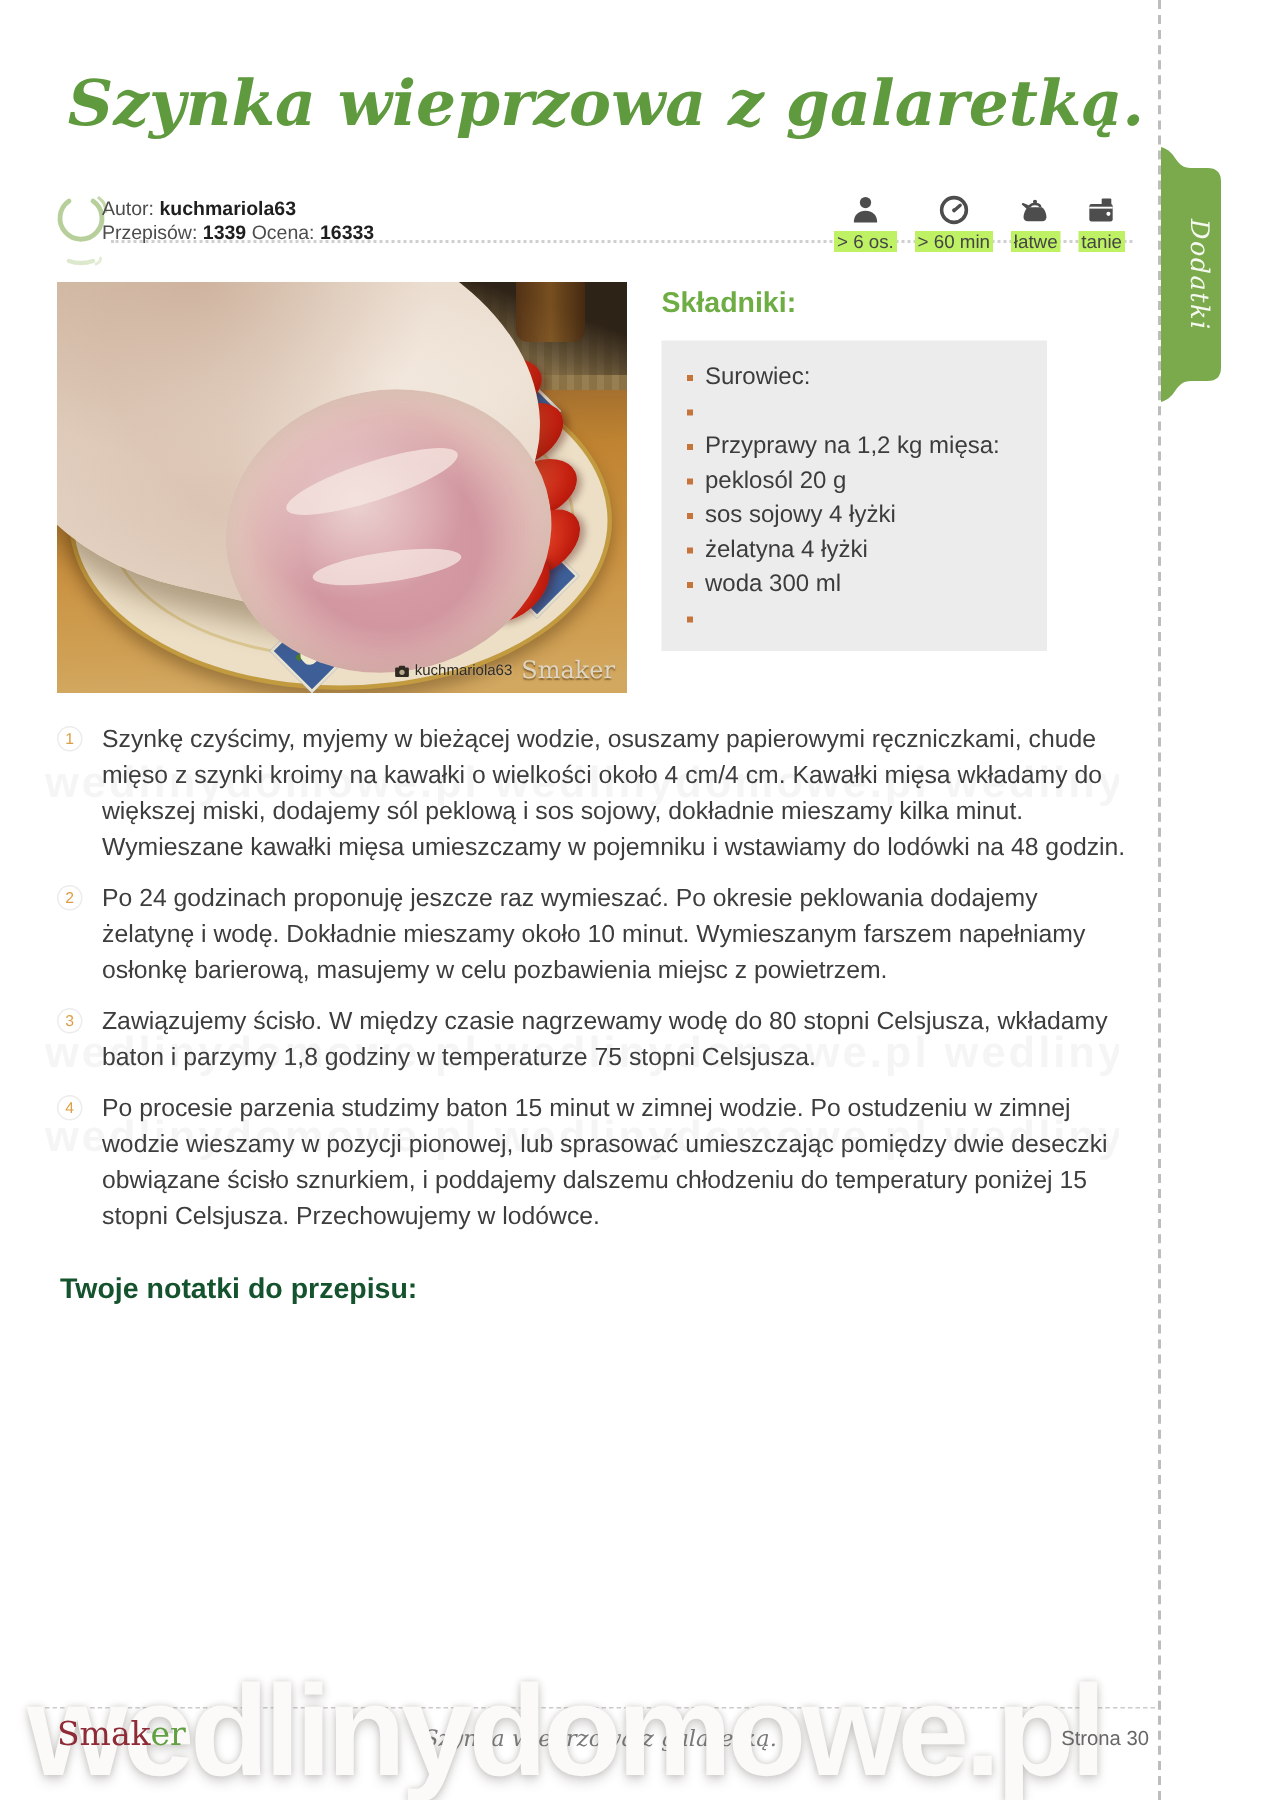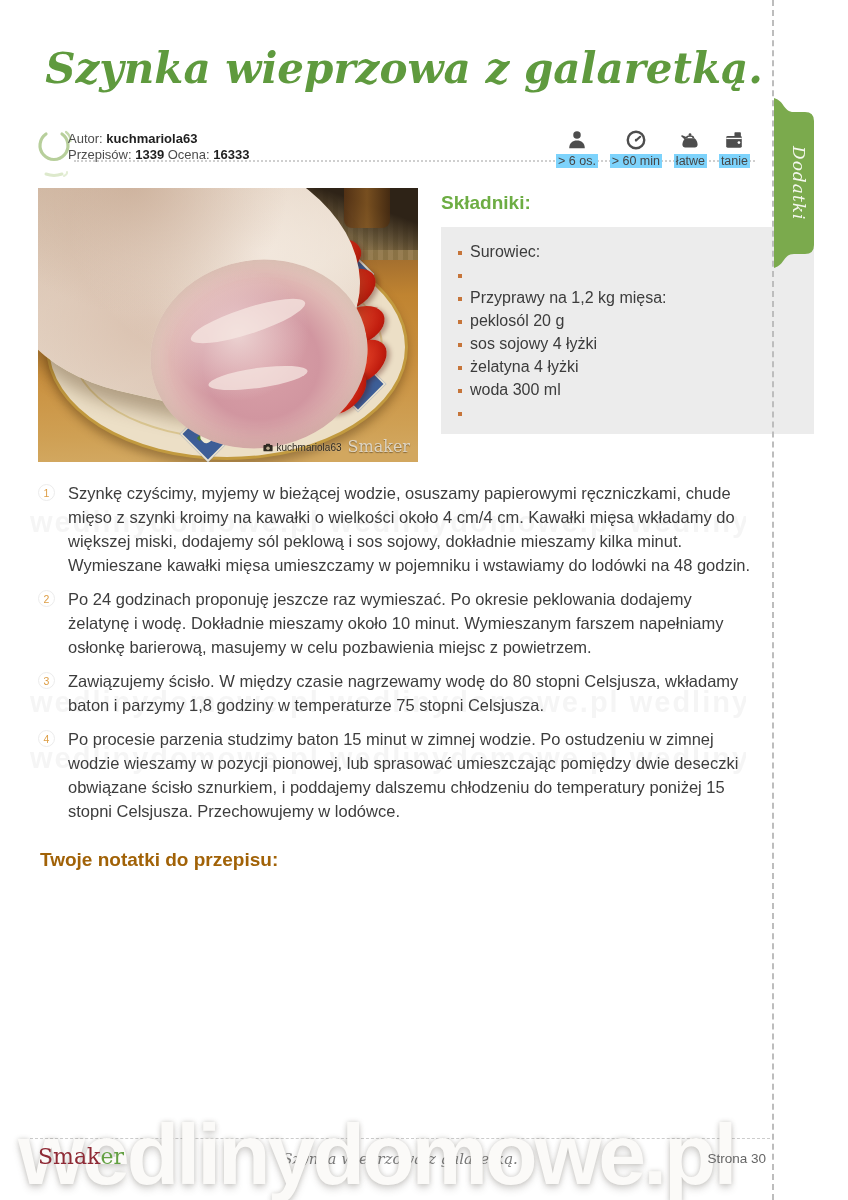--- a/index.html
+++ b/index.html
@@ -22,21 +22,21 @@
   
   .brand-mark { position:absolute; left:31px; top:126px; }
   .author-text { position:absolute; left:68px; top:131px; font-size:13px; color:#4c4c4c; line-height:16px; }
   .author-text b { color:#1e1e1e; }
   .dotted-sep { position:absolute; left:74px; top:160px; width:681px; border-top:2px dotted #cfcfcf; z-index:1; }
 
   
   .meta-row { position:absolute; left:556px; top:129px; width:194px; display:flex; justify-content:space-between; z-index:2; }
   .meta-item { display:flex; flex-direction:column; align-items:center; }
   .meta-item svg { display:block; }
-  .meta-label { margin-top:3px; font-size:12.5px; color:#454545; white-space:nowrap; background:#7dd3fc; padding:0 2px; }
+  .meta-label { margin-top:3px; font-size:12.5px; color:#454545; white-space:nowrap; background:#bef264; padding:0 2px; }
 
   
   .photo { position:absolute; left:38px; top:188px; width:380px; height:274px; overflow:hidden;
     background:linear-gradient(178deg,#8d7a58 0px,#877250 62px,#a06c2e 78px,#c08431 120px,#ca9140 190px,#cfa054 250px,#d2a75f 274px); }
   .placemat { position:absolute; left:0; top:0; width:380px; height:72px;
     background:repeating-linear-gradient(90deg,#968158 0 5px,#867349 5px 10px); opacity:.85; }
   .table-dark-corner { position:absolute; right:0; top:0; width:150px; height:62px;
     background:linear-gradient(200deg,#2e2317 30%,rgba(46,35,23,0) 75%); }
   .jar { position:absolute; right:28px; top:0; width:46px; height:40px; background:linear-gradient(90deg,#5a3414,#8a5a22,#4a2c10); border-radius:0 0 8px 8px; opacity:.8; }
   .plate { position:absolute; left:8px; top:46px; width:362px; height:226px; border-radius:50%;
@@ -71,34 +71,34 @@
     box-shadow:inset 0 0 22px rgba(120,70,60,.25); }
   .ham-streak { position:absolute; border-radius:50%; background:rgba(246,231,226,.75); }
   .s1 { left:150px; top:120px; width:120px; height:26px; transform:rotate(-18deg); }
   .s2 { left:170px; top:180px; width:100px; height:20px; transform:rotate(-8deg); }
   .photo-credit { position:absolute; right:8px; bottom:6px; display:flex; align-items:baseline; gap:6px; }
   .credit-user { font-size:10px; color:#2f2a22; display:flex; align-items:center; gap:3px; text-shadow:0 0 2px rgba(255,255,255,.4); }
   .credit-brand { font-family:"DejaVu Serif", serif; font-size:16px; color:#ded5c4; text-shadow:0 1px 1px rgba(60,40,10,.5); }
 
   
   .ing-heading { position:absolute; left:441px; top:192px; font-size:19px; color:#6dad43; }
-  .ing-box { position:absolute; left:441px; top:227px; width:373px; height:207px; background:#ececec; padding:13px 10px 0 17px; }
+  .ing-box { position:absolute; left:441px; top:227px; width:257px; height:207px; background:#ececec; padding:13px 10px 0 17px; }
   .ing-box ul { list-style:none; }
   .ing-box li { font-size:16px; line-height:23px; color:#3c3c3c; white-space:nowrap; }
   .bullet { display:inline-block; width:4px; height:4px; background:#c6753a; vertical-align:2px; margin-right:8px; }
 
   
   .prep { position:absolute; left:40px; top:481px; width:714px; z-index:2; }
   .prep-heading { font-size:19px; color:#6dad43; margin-bottom:11px; }
   .step { position:relative; padding-left:28px; margin-bottom:10px; }
   .step-num { position:absolute; left:-2px; top:3px; width:17px; height:17px; border:1px solid #ececec; border-radius:50%;
     color:#dd9d44; font-size:10.5px; line-height:16px; text-align:center; }
   .step-text { font-size:16.5px; line-height:24px; color:#3d3d3d; }
   .closing { padding-left:28px; margin-top:22px; font-size:16.5px; color:#3d3d3d; }
-  .notes-heading { margin-top:26px; font-size:19px; color:#a16207; }
+  .notes-heading { margin-top:26px; font-size:19px; color:#14532d; }
 
   
   .wm-row { position:absolute; left:30px; width:716px; height:32px; overflow:hidden; white-space:nowrap;
     font-size:29px; font-weight:bold; letter-spacing:2px; color:rgba(130,130,130,.08); z-index:0; }
   .wm-r1 { top:506px; } .wm-r2 { top:686px; } .wm-r3 { top:742px; }
 
   
   .big-watermark { position:absolute; left:18px; top:1068px; width:764px; text-align:left; z-index:3;
     font-size:86px; font-weight:bold; letter-spacing:-3px; color:#fbfaf8;
     text-shadow:0 0 5px rgba(90,85,75,.28), 0 5px 7px rgba(90,85,75,.18);margin-top:37px; }

